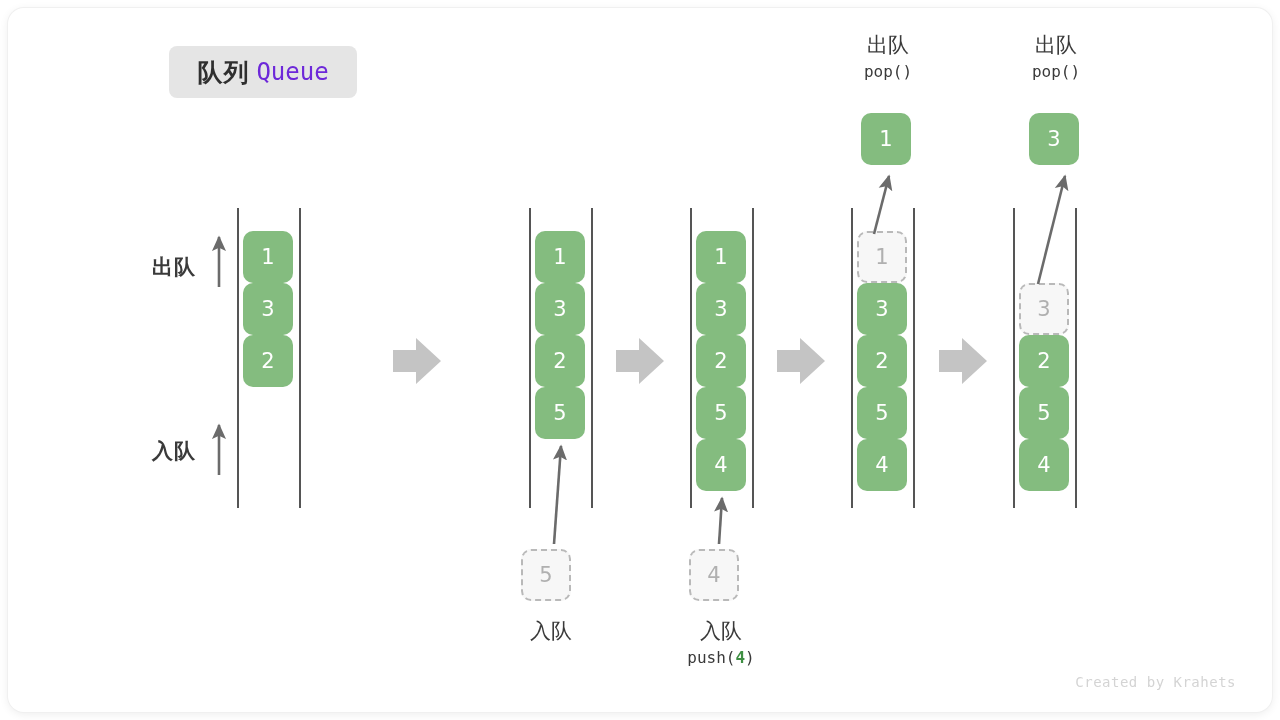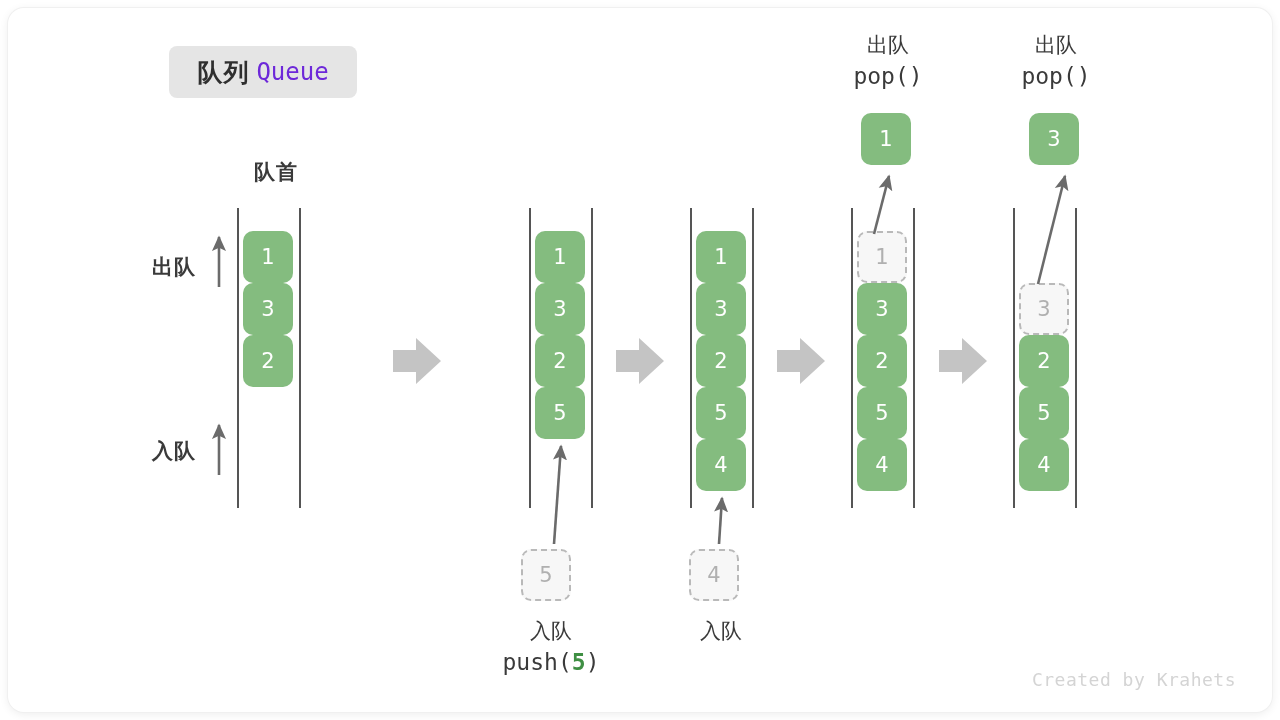--- a/index.html
+++ b/index.html
@@ -105,35 +105,35 @@
     text-align: center;
     line-height: 1.45;
   }
   .caption .cn {
     font-size: 21px;
     color: #3a3a3a;
     font-family: "DejaVu Sans", "Liberation Sans", sans-serif;
     display: block;
   }
   .caption .code {
-    font-size: 23px;
+    font-size: 16px;
     color: #3a3a3a;
     font-family: "DejaVu Sans Mono", "Liberation Mono", monospace;
     display: block;
     white-space: pre;
   }
   .caption .code .arg { color: #3f8f43; font-weight: bold; }
 
   
   .watermark {
     position: absolute;
     right: 36px;
     bottom: 22px;
     font-family: "DejaVu Sans Mono", "Liberation Mono", monospace;
-    font-size: 18px;
+    font-size: 14px;
     color: #d4d4d4;
     letter-spacing: 0.5px;
   }
 
   svg.overlay {
     position: absolute;
     left: 0; top: 0;
     width: 1264px;
     height: 704px;
     pointer-events: none;
@@ -142,21 +142,20 @@
 </head>
 <body>
 
 <div id="canvas">
 
   <div class="title-badge">
     <span class="title-cn">队列</span>
     <span class="title-en">Queue</span>
   </div>
 
-  <div class="abs hdr-label" style="left:198px; top:150px; width:140px;">队首</div>
 
   <div class="abs side-label" style="left:118px; top:245px; width:70px;">出队</div>
   <div class="abs side-label" style="left:118px; top:429px; width:70px;">入队</div>
 
   <div class="rail" style="left:229px; top:200px; height:300px;"></div>
   <div class="rail" style="left:291px; top:200px; height:300px;"></div>
 
   <div class="rail" style="left:521px; top:200px; height:300px;"></div>
   <div class="rail" style="left:583px; top:200px; height:300px;"></div>
 
@@ -194,25 +193,25 @@
   <div class="cell" style="left:853px; top:105px;">1</div>
 
   <div class="cell ghost" style="left:1011px; top:275px;">3</div>
   <div class="cell" style="left:1011px; top:327px;">2</div>
   <div class="cell" style="left:1011px; top:379px;">5</div>
   <div class="cell" style="left:1011px; top:431px;">4</div>
   <div class="cell" style="left:1021px; top:105px;">3</div>
 
   <div class="caption" style="left:458px; top:608px; width:170px;">
     <span class="cn">入队</span>
-    <span class="code"><span>push(</span><span class="arg">5</span><span>)</span></span>
   </div>
 
   <div class="caption" style="left:628px; top:608px; width:170px;">
     <span class="cn">入队</span>
+    <span class="code"><span>push(</span><span class="arg">4</span><span>)</span></span>
   </div>
 
   <div class="caption" style="left:795px; top:22px; width:170px;">
     <span class="cn">出队</span>
     <span class="code"><span>pop(</span><span class="arg"></span><span>)</span></span>
   </div>
 
   <div class="caption" style="left:963px; top:22px; width:170px;">
     <span class="cn">出队</span>
     <span class="code"><span>pop(</span><span class="arg"></span><span>)</span></span>

